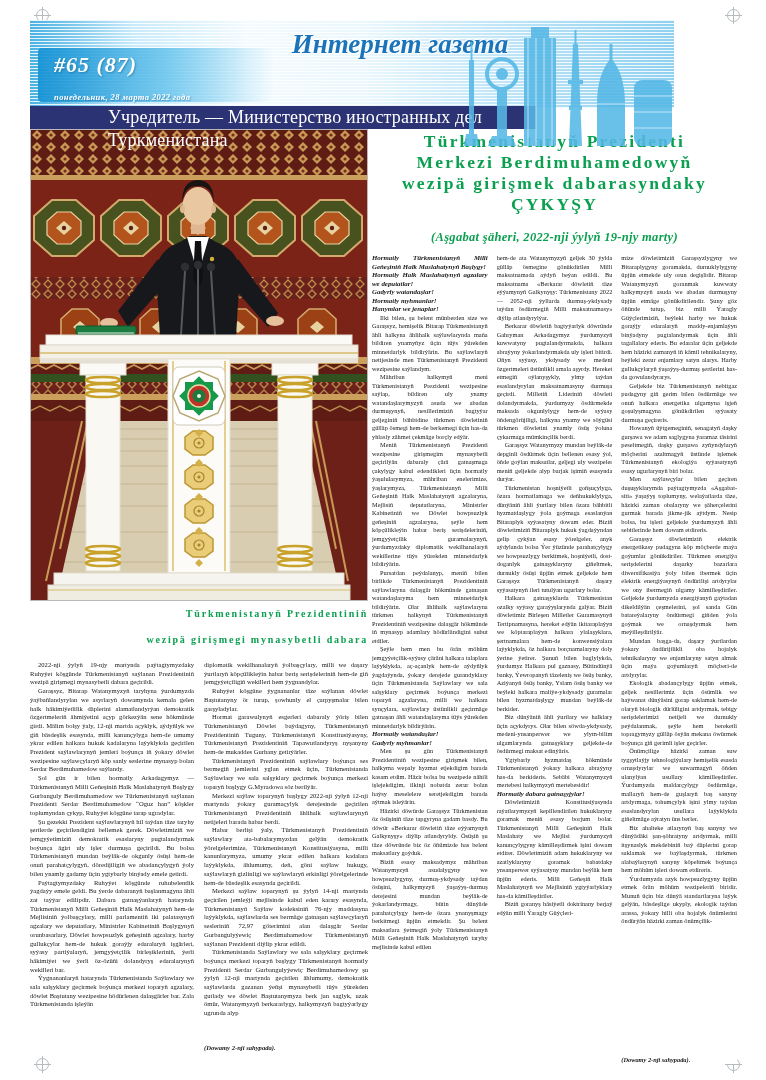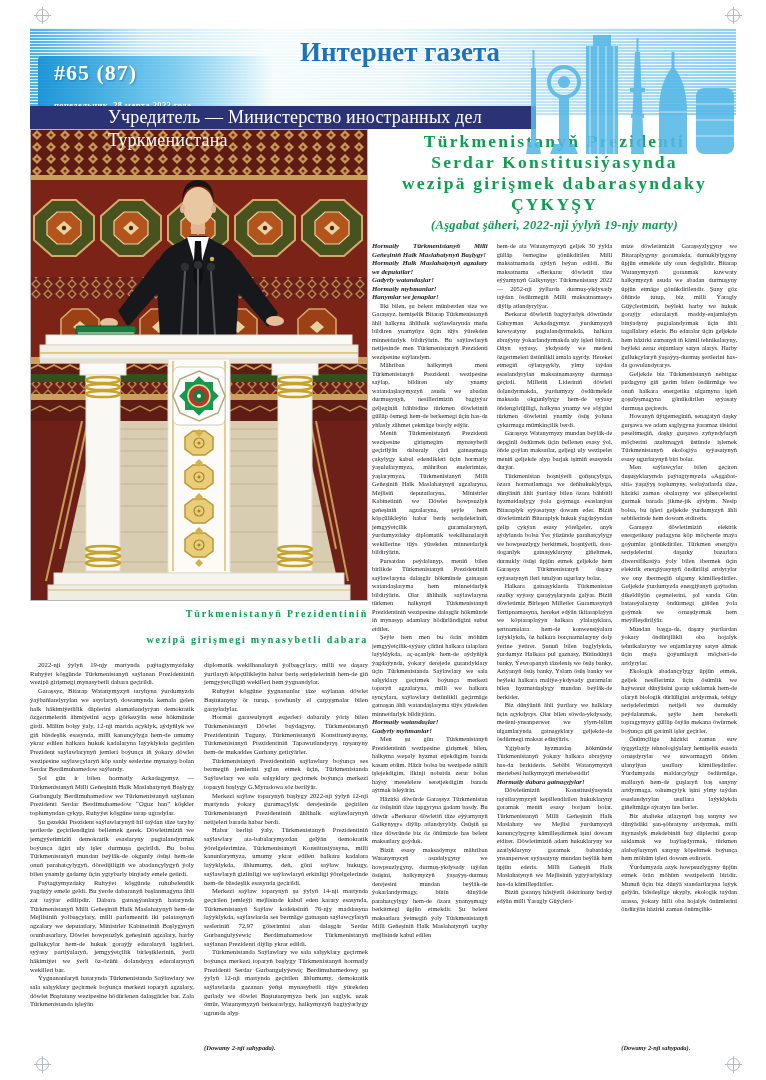--- a/index.html
+++ b/index.html
@@ -6,24 +6,24 @@
   body{width:766px;height:1080px;background:#ffffff;position:relative;overflow:hidden;
        font-family:"Liberation Serif","DejaVu Serif",serif;-webkit-font-smoothing:antialiased;}
 
   
   .reg{position:absolute;width:11px;height:11px;border:1px solid #b6bbc0;border-radius:50%;}
   .reg::before,.reg::after{content:"";position:absolute;background:#b6bbc0;}
   .reg::before{left:50%;top:-3px;bottom:-3px;width:1px;margin-left:-0.5px;}
   .reg::after{top:50%;left:-3px;right:-3px;height:1px;margin-top:-0.5px;}
 
   
-  .header{position:absolute;left:30px;top:28px;width:706px;height:88px;
+  .header{position:absolute;left:30px;top:20px;width:644px;height:88px;
     background-image:
       repeating-linear-gradient(180deg, rgba(255,255,255,.85) 0 1px, rgba(255,255,255,0) 1px 3px),
-      linear-gradient(90deg,#49b1e2 0%,#c9eafa 16%,#f3fbfe 34%,#eaf7fd 52%,#c2e6f7 72%,#8ed1f0 100%);}
+      linear-gradient(90deg,#49b1e2 0%,#c9eafa 16%,#f3fbfe 34%,#eaf7fd 52%,#c2e6f7 72%,#8ed1f0 100%); font-style: italic;}
   .issue-block{position:absolute;left:8px;top:28px;width:236px;height:54px;padding:4px 0 0 16px;box-sizing:border-box;
     background:linear-gradient(90deg, rgba(26,148,213,.95) 0%, rgba(96,193,236,.8) 55%, rgba(96,193,236,0) 100%);
     border-radius:4px;}
   .issue-number{color:#ffffff;font-weight:bold;font-size:22px;letter-spacing:1px;line-height:26px;
     text-shadow:1px 1px 2px rgba(12,76,118,.45);}
   .issue-date{color:#ffffff;font-weight:bold;font-size:8.5px;letter-spacing:.4px;margin-top:14px;
     text-shadow:1px 1px 1px rgba(12,76,118,.4);}
   .masthead{position:absolute;left:170px;top:9px;width:400px;text-align:center;color:#1b74b9;font-weight:bold;
     font-size:27px;line-height:30px;
     text-shadow:0 0 4px rgba(255,255,255,.95),1px 1px 0 rgba(255,255,255,.85),-1px -1px 0 rgba(255,255,255,.85);}
@@ -40,21 +40,21 @@
   .s-p{text-indent:8px;}
   .s-p0{text-indent:0;}
   .s-lead{font-weight:bold;font-style:italic;text-align:center;text-indent:0;}
   .s-sub{font-weight:bold;font-style:italic;text-align:center;text-indent:0;}
   .s-cont{font-weight:bold;font-style:italic;text-align:right;text-indent:0;
     position:absolute;right:0;bottom:0;left:0;background:#fff;}
 
   
   .speech{position:absolute;left:372px;top:131px;width:365px;height:929px;}
   .speech-title{font-weight:bold;font-size:17.5px;line-height:21px;letter-spacing:2.2px;text-align:center;}
-  .speech-subtitle{font-weight:bold;font-style:italic;font-size:12.5px;text-align:center;margin-top:3px;letter-spacing:.3px;}
+  .speech-subtitle{font-weight:bold;font-style:italic;font-size:12.5px;text-align:center;margin-top:15px;letter-spacing:.3px;}
   .speech-cols{display:flex;gap:9px;margin-top:9px;height:810px;}
   .speech-cols .bodycol{flex:1;overflow:hidden;position:relative;padding-bottom:10px;
     font-size:6.35px;line-height:8.5px;}
   .speech-cols .s-lead,.speech-cols .s-sub{font-size:6.9px;}
 
   
   .ceremony{position:absolute;left:30px;top:601px;width:338px;height:460px;}
   .ceremony-title{font-weight:bold;font-size:10px;line-height:26px;letter-spacing:1.8px;text-align:right;}
   .ceremony-cols{display:flex;gap:10px;margin-top:8px;height:392px;}
   .ceremony-cols .bodycol{flex:1;overflow:hidden;position:relative;padding-bottom:10px;
@@ -263,21 +263,21 @@
     <path d="M169 300 l4 4 l-4 4 l-4 -4 Z M169 330 l4 4 l-4 4 l-4 -4 Z M169 364 l4 4 l-4 4 l-4 -4 Z M169 398 l4 4 l-4 4 l-4 -4 Z M169 430 l4 4 l-4 4 l-4 -4 Z" fill="#d4b04a"></path>
   </g>
 
   <rect x="0.5" y="0.5" width="337" height="471" fill="none" stroke="#b9b9b9"></rect>
 </svg>
 </div>
 
 <div class="speech">
   <div class="speech-title green">
     <div>Türkmenistanyň Prezidenti</div>
-    <div>Serdar Konstitusiýasynda</div>
+    <div>Merkezi Berdimuhamedowyň</div>
     <div>wezipä girişmek dabarasyndaky</div>
     <div>ÇYKYŞY</div>
   </div>
   <div class="speech-subtitle green">(Aşgabat şäheri, 2022-nji ýylyň 19-njy marty)</div>
   <div class="speech-cols">
     <div class="bodycol">
         <p class="s-lead">Hormatly Türkmenistanyň Milli Geňeşiniň Halk Maslahatynyň Başlygy!</p>
         <p class="s-lead">Hormatly Halk Maslahatynyň agzalary we deputatlar!</p>
         <p class="s-lead">Gadyrly watandaşlar!</p>
         <p class="s-lead">Hormatly myhmanlar!</p>

